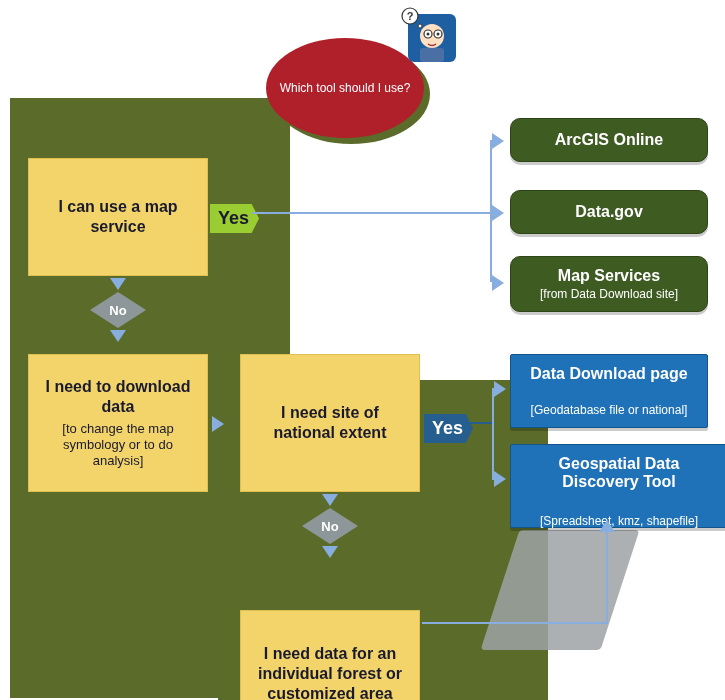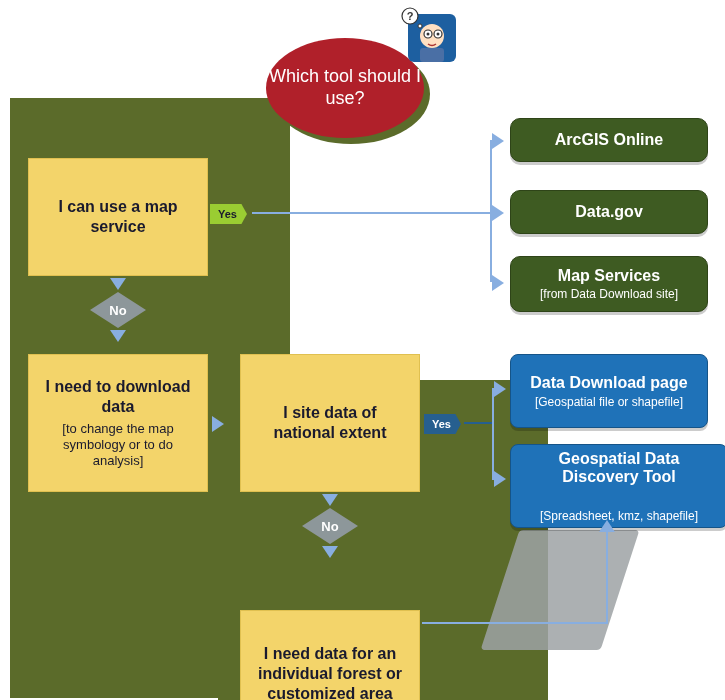--- a/index.html
+++ b/index.html
@@ -10,21 +10,21 @@
   .olive-bg { position: absolute; background: #5b6b2a; }
   .ob1 { left: 10px; top: 98px; width: 280px; height: 600px; }
   .ob2 { left: 218px; top: 380px; width: 330px; height: 320px; }
 
   .grey-shadow { position: absolute; background: #9da2a5; border-radius: 4px; }
 
   .title-oval {
     position: absolute; left: 266px; top: 38px; width: 158px; height: 100px;
     background: #b0202a; border-radius: 50%;
     display: flex; align-items: center; justify-content: center;
-    color: #fff; font-size: 18px; font-weight: 400; text-align: center; line-height: 1.2;
+    color: #fff; font-size: 12px; font-weight: 400; text-align: center; line-height: 1.2;
     box-shadow: 6px 6px 0 #5b6b2a;
   }
 
   .thinker-icon { position: absolute; left: 400px; top: 6px; width: 64px; height: 64px; }
 
   .yellow-box {
     position: absolute; background: #f3d46a; border: 1px solid #e0c050;
     display: flex; flex-direction: column; align-items: center; justify-content: center;
     text-align: center; color: #1a1a2e; font-weight: 700; font-size: 16px; padding: 12px;
     line-height: 1.25;
@@ -33,30 +33,30 @@
 
   .green-box {
     position: absolute; background: #3e5b22; border: 1px solid #2e4418; border-radius: 10px;
     color: #fff; display: flex; flex-direction: column; align-items: center; justify-content: center;
     text-align: center; font-weight: 700; font-size: 16px; padding: 8px 12px;
     box-shadow: 0 3px 0 rgba(0,0,0,0.2);
   }
   .green-box .sub { font-weight: 400; font-size: 12px; margin-top: 2px; text-align: right; }
 
   .blue-box {
-    position: absolute; background: #1f72b8; border: 1px solid #155488; border-radius: 8px;
-    color: #fff; display: flex; flex-direction: column; align-items: center; justify-content: center;
+    position: absolute; background: #1f72b8; border: 1px solid #155488; border-radius: 2px;
+    color: #fff; display: flex; flex-direction: column; align-items: center; justify-content: space-between;
     text-align: center; font-weight: 700; font-size: 16px; padding: 10px 12px;
     box-shadow: 0 3px 0 rgba(0,0,0,0.2);
   }
   .blue-box .sub { font-weight: 400; font-size: 12px; margin-top: 3px; }
 
   .yes-tag {
     position: absolute; background: #9acd32; color: #1a1a2e;
-    font-size: 11px; font-weight: 700; padding: 4px 10px 4px 8px;
+    font-size: 18px; font-weight: 700; padding: 4px 10px 4px 8px;
     clip-path: polygon(0 0, 85% 0, 100% 50%, 85% 100%, 0 100%);
   }
   .yes-tag.blue { background: #265f8f; color: #fff; }
 
   .no-tag {
     position: absolute; width: 56px; height: 36px; background: #8d979a; color: #fff;
     font-size: 13px; font-weight: 700;
     display: flex; align-items: center; justify-content: center;
     clip-path: polygon(50% 0, 100% 50%, 50% 100%, 0 50%);
   }
@@ -132,34 +132,34 @@
   <div class="arrow-stub arr-down" style="left:110px; top:330px;"></div>
 
   <div class="yellow-box" style="left:28px; top:354px; width:180px; height:138px;padding-left:12px;">
     <span>I need to download data</span>
     <span class="sub">[to change the map symbology or to do analysis]</span>
   </div>
 
   <div class="arrow-stub arr-right" style="left:212px; top:416px;"></div>
 
   <div class="yellow-box" style="left:240px; top:354px; width:180px; height:138px;">
-    <span>I site data of national extent</span>
+    <span>I need site of national extent</span>
   </div>
 
   <div class="yes-tag blue" style="left:424px; top:414px;">
     <span>Yes</span>
   </div>
   <div class="connector" style="left:464px; top:422px; width:30px; height:2px; background:#265f8f;"></div>
   <div class="arrow-stub arr-right" style="left:494px; top:381px; border-left-color:#88aee0;"></div>
   <div class="arrow-stub arr-right" style="left:494px; top:471px; border-left-color:#88aee0;"></div>
   <div class="connector" style="left:492px; top:388px; width:2px; height:92px;"></div>
 
   <div class="blue-box" style="left:510px; top:354px; width:198px; height:74px;">
     <span>Data Download page</span>
-    <span class="sub">[Geospatial file or shapefile]</span>
+    <span class="sub">[Geodatabase file or national]</span>
   </div>
   <div class="blue-box" style="left:510px; top:444px; width:218px; height:84px;gap:20px;">
     <span>Geospatial Data Discovery Tool</span>
     <span class="sub">[Spreadsheet, kmz,  shapefile]</span>
   </div>
 
   <div class="arrow-stub arr-down" style="left:322px; top:494px;"></div>
   <div class="no-tag" style="left:302px; top:508px;">
     <span>No</span>
   </div>

